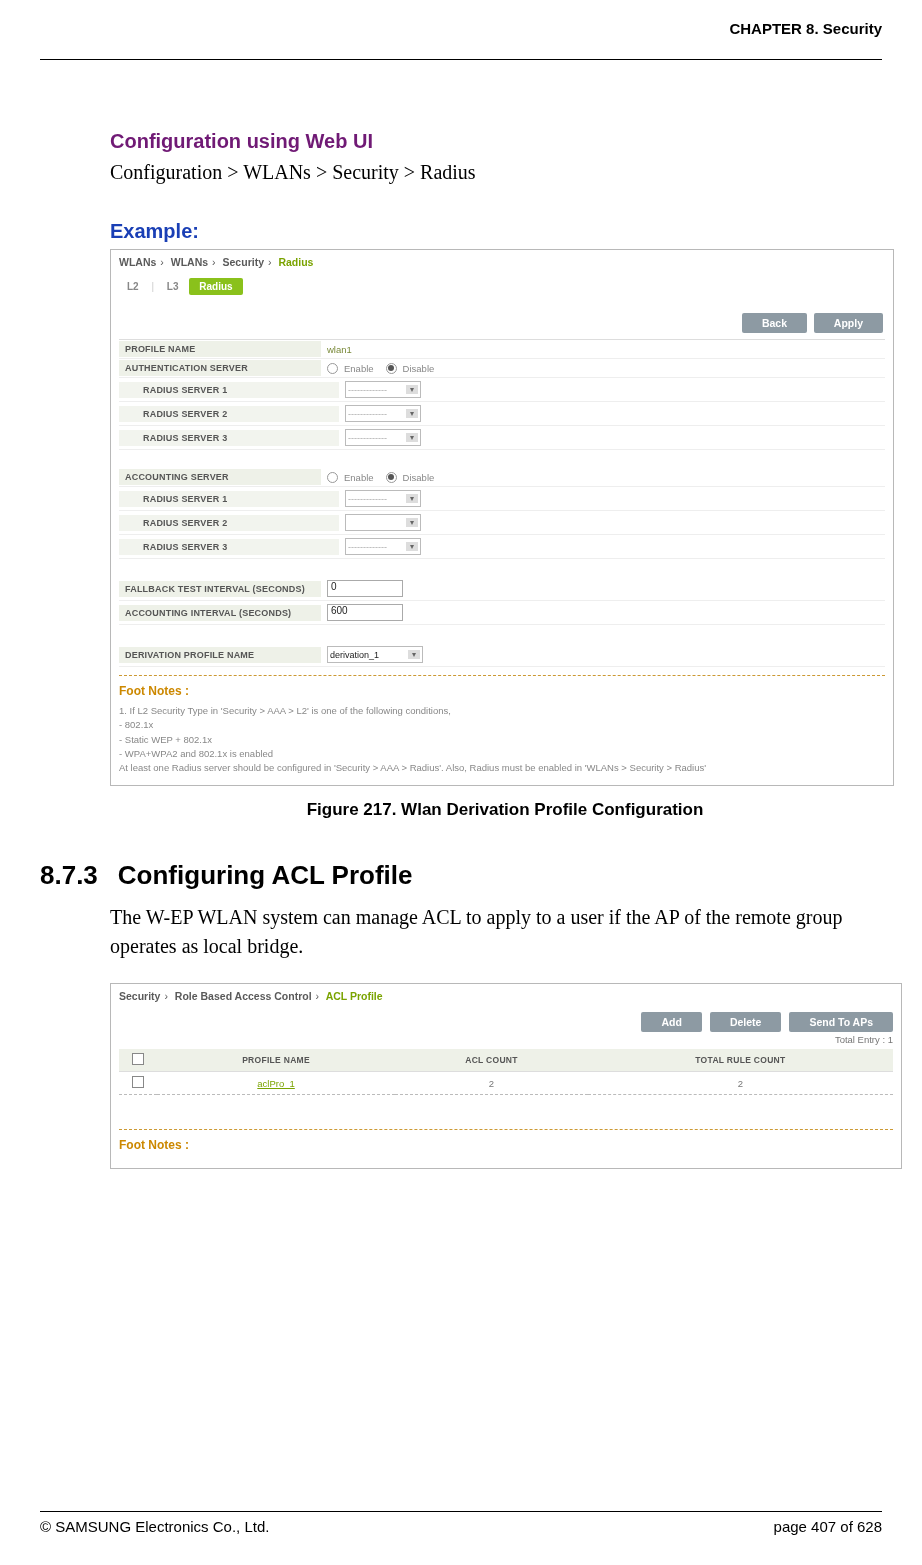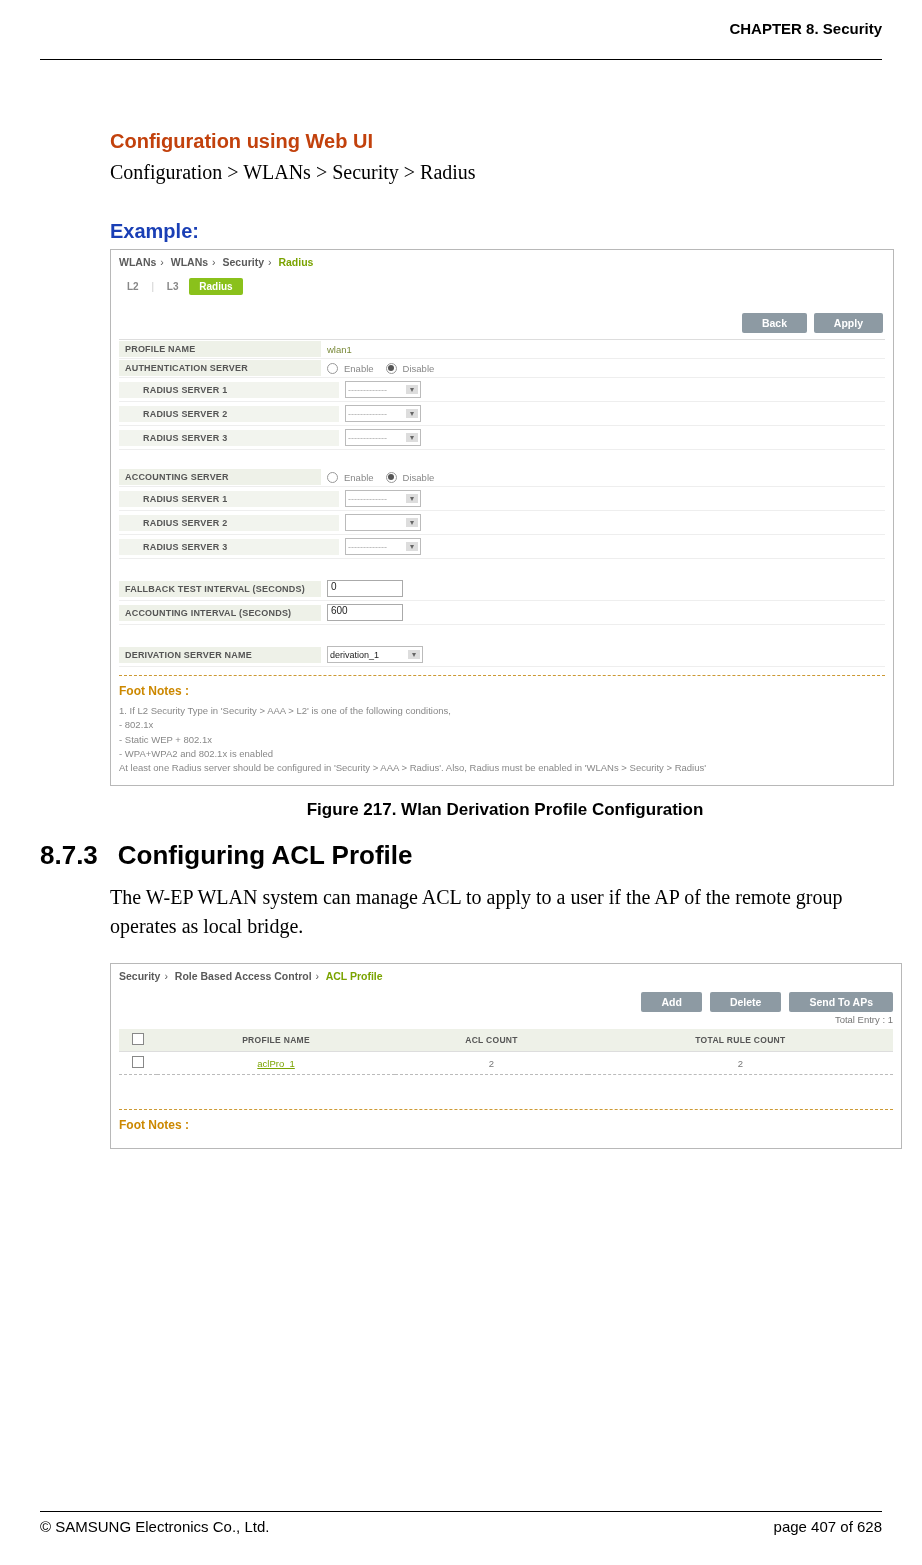--- a/index.html
+++ b/index.html
@@ -25,21 +25,21 @@
     font-family: Arial, Helvetica, sans-serif;
     font-weight: bold;
     font-size: 15px;
     margin-bottom: 4px;
   }
   .content {
     margin: 70px 0 0 70px;
     width: 790px;
   }
   .section-title-blue {
-    color: #c2410c;
+    color: #701a75;
     font-family: Arial, Helvetica, sans-serif;
     font-weight: bold;
     font-size: 20px;
     margin-bottom: 8px;
   }
   .breadcrumb-text {
     font-size: 20px;
     margin-bottom: 36px;
   }
   .example-title {
@@ -151,21 +151,21 @@
     color: #888;
     line-height: 1.5;
   }
 
   .figure-caption {
     text-align: center;
     font-family: Arial, Helvetica, sans-serif;
     font-weight: bold;
     font-size: 17px;
     margin-top: 10px;
-    margin-bottom: 20px;
+    margin-bottom: 40px;
   }
 
   .section-head-row { display:flex; align-items:baseline; gap: 20px; margin-left:-70px; margin-bottom: 12px; }
   .section-num {
     font-family: Arial, Helvetica, sans-serif;
     font-weight: bold;
     font-size: 26px;
   }
   .section-title {
     font-family: Arial, Helvetica, sans-serif;
@@ -337,21 +337,21 @@
         <div class="form-row">
           <div class="label-cell">ACCOUNTING INTERVAL (SECONDS)</div>
           <div class="value-cell">
               <span class="text-input-fake">600</span>
             </div>
         </div>
 
         <div class="form-row spacer"></div>
 
         <div class="form-row">
-          <div class="label-cell">DERIVATION SERVER NAME</div>
+          <div class="label-cell">DERIVATION PROFILE NAME</div>
           <div class="value-cell">
               <span class="select-fake" style="width:90px; color:#222;">
                 <span>derivation_1</span>
                 <span class="arrow">▾</span>
               </span>
             </div>
         </div>
       </div>
 
       <div class="foot-notes-title">Foot Notes :</div>

